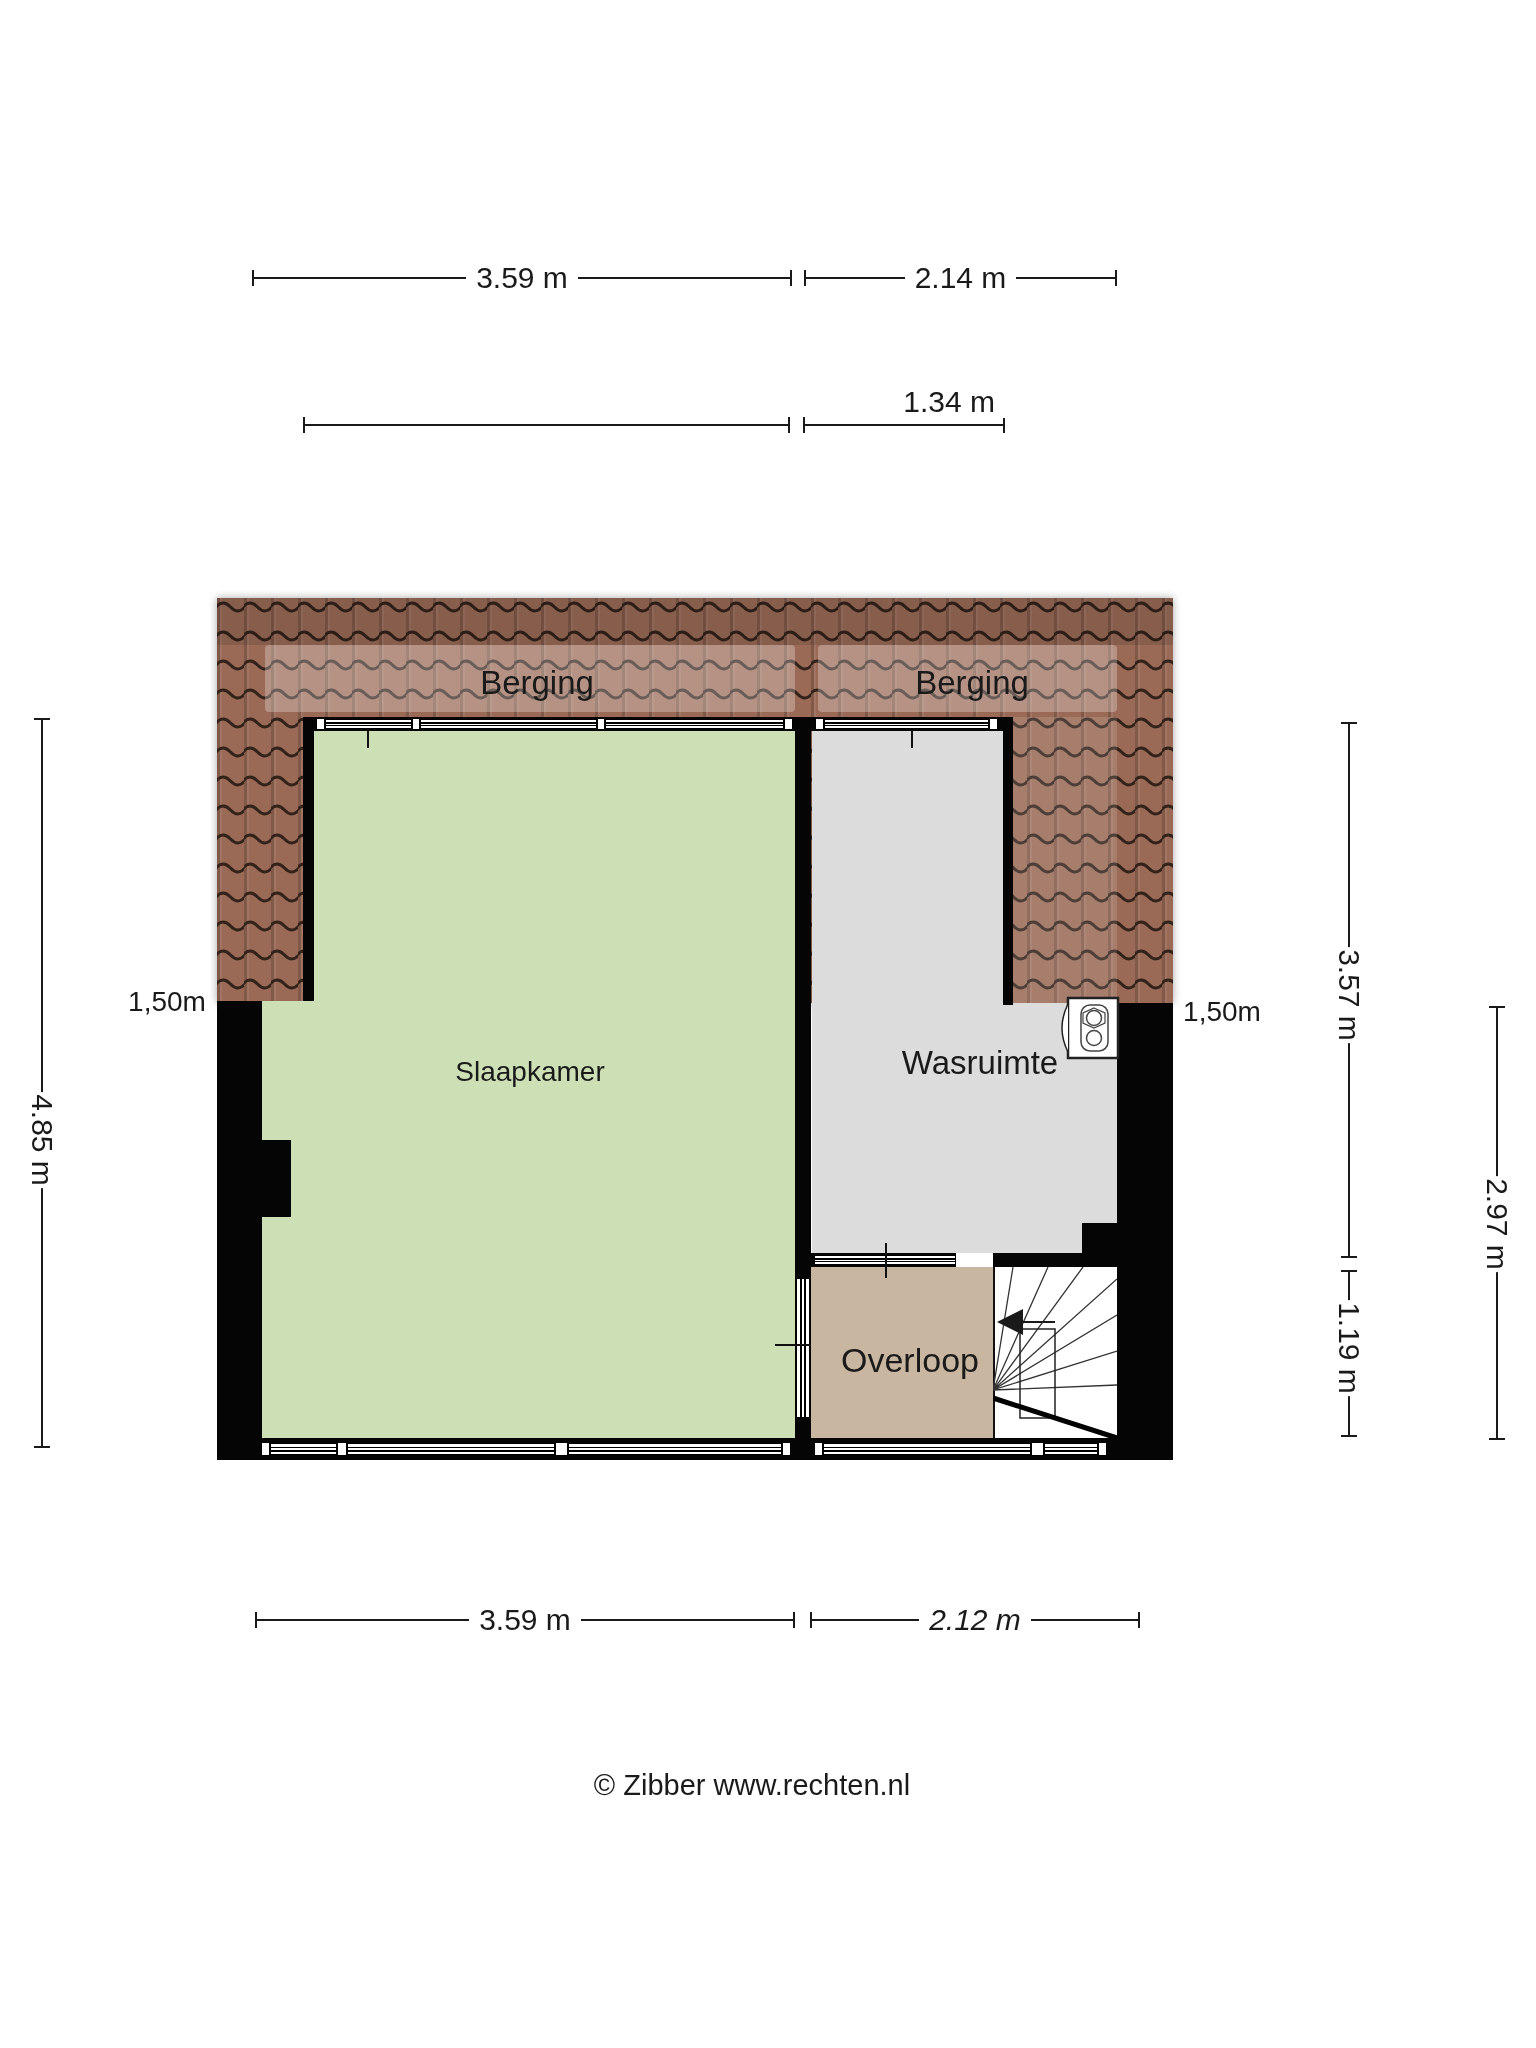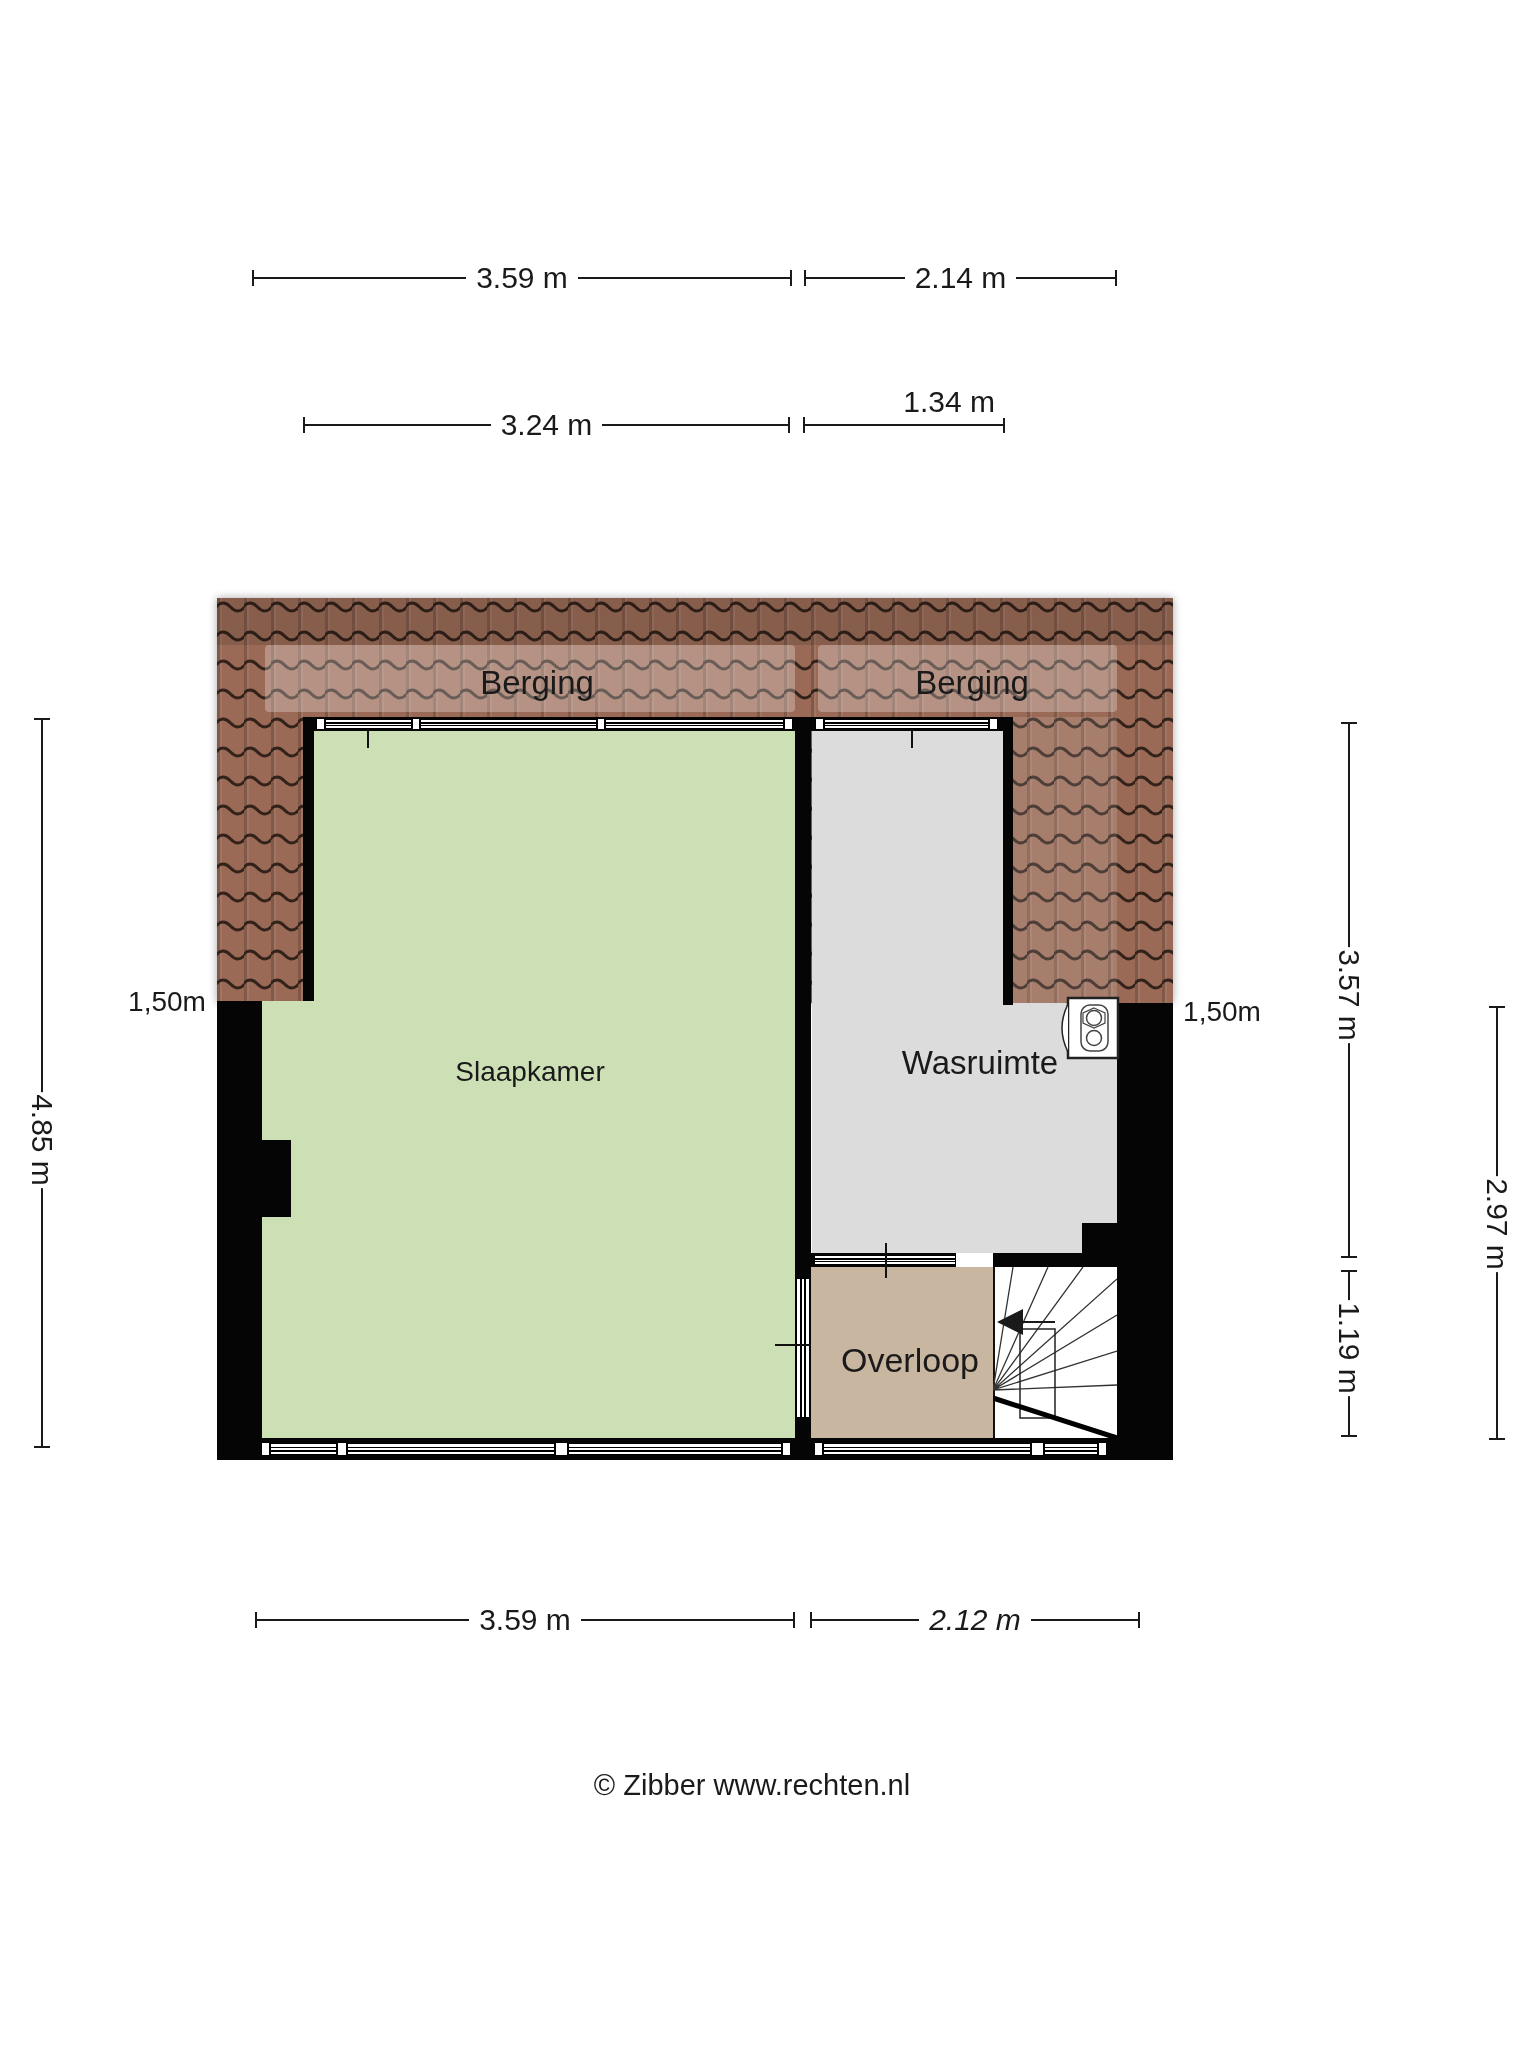--- a/index.html
+++ b/index.html
@@ -136,23 +136,20 @@
   <div class="dline" style="left:804px;top:277px;width:313px;height:2px;"></div>
   <div class="dline" style="left:804px;top:270px;width:2px;height:16px;"></div>
   <div class="dline" style="left:1115px;top:270px;width:2px;height:16px;"></div>
   <div class="dlabel" style="left:804px;top:262px;width:313px;height:32px;">
       <span>2.14 m</span>
     </div>
 
   <div class="dline" style="left:303px;top:424px;width:487px;height:2px;"></div>
   <div class="dline" style="left:303px;top:417px;width:2px;height:16px;"></div>
   <div class="dline" style="left:788px;top:417px;width:2px;height:16px;"></div>
-  <div class="dlabel" style="left:303px;top:409px;width:487px;height:32px;">
-      <span>3.24 m</span>
-    </div>
   <div class="dline" style="left:803px;top:424px;width:202px;height:2px;"></div>
   <div class="dline" style="left:803px;top:417px;width:2px;height:16px;"></div>
   <div class="dline" style="left:1003px;top:417px;width:2px;height:16px;"></div>
   <div class="dlabel" style="left:803px;top:386px;width:202px;height:32px;justify-content:flex-end;">
       <span>1.34 m</span>
     </div>
 
   <div class="dline" style="left:255px;top:1619px;width:540px;height:2px;"></div>
   <div class="dline" style="left:255px;top:1612px;width:2px;height:16px;"></div>
   <div class="dline" style="left:793px;top:1612px;width:2px;height:16px;"></div>

